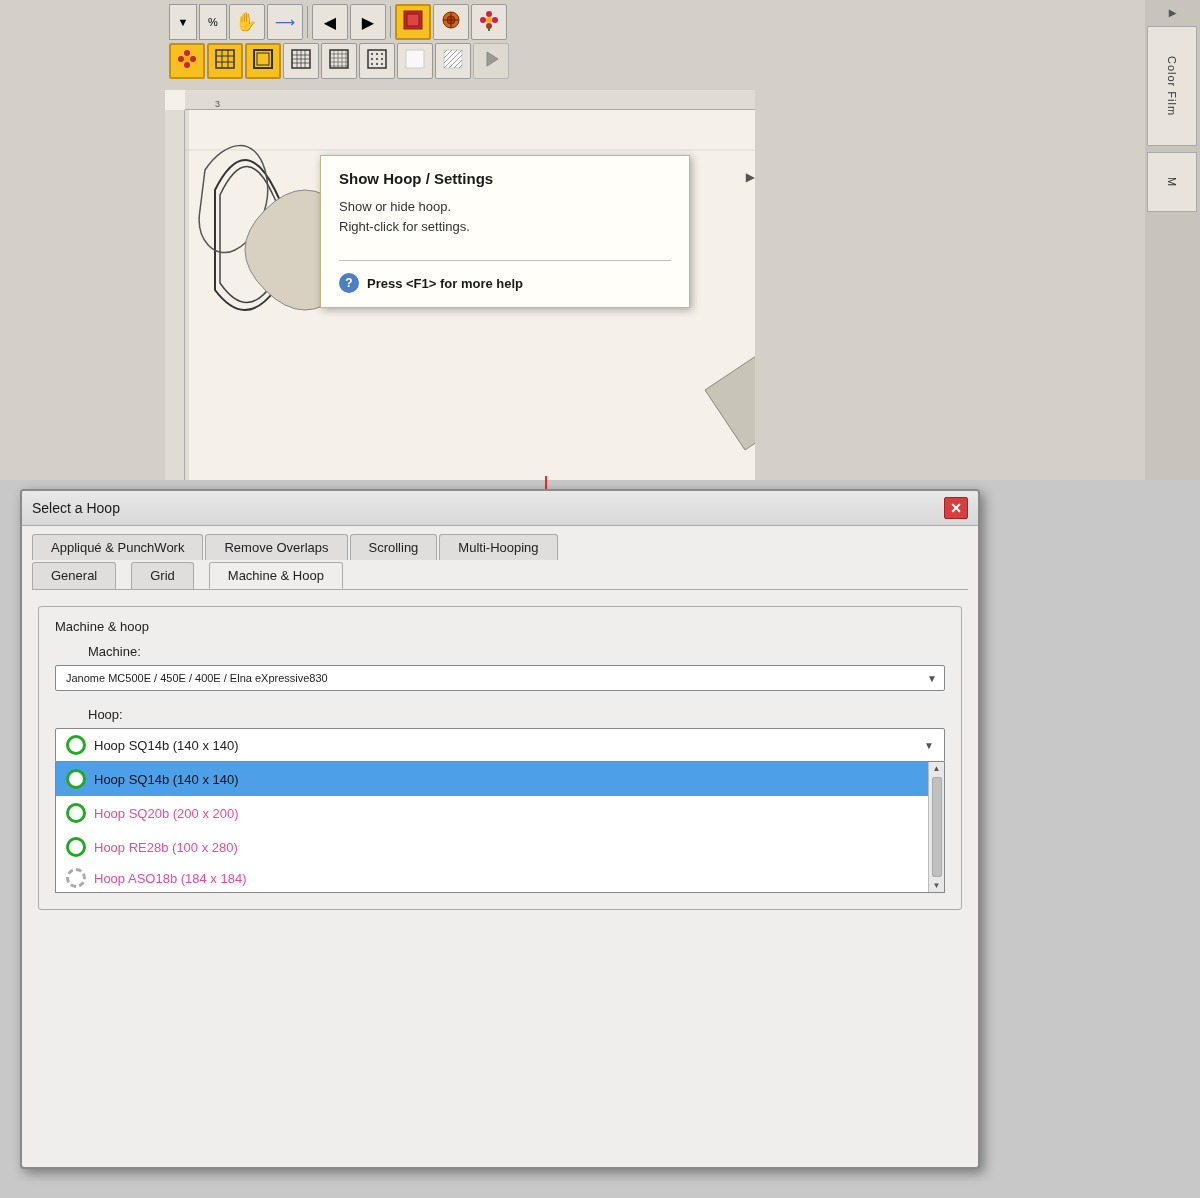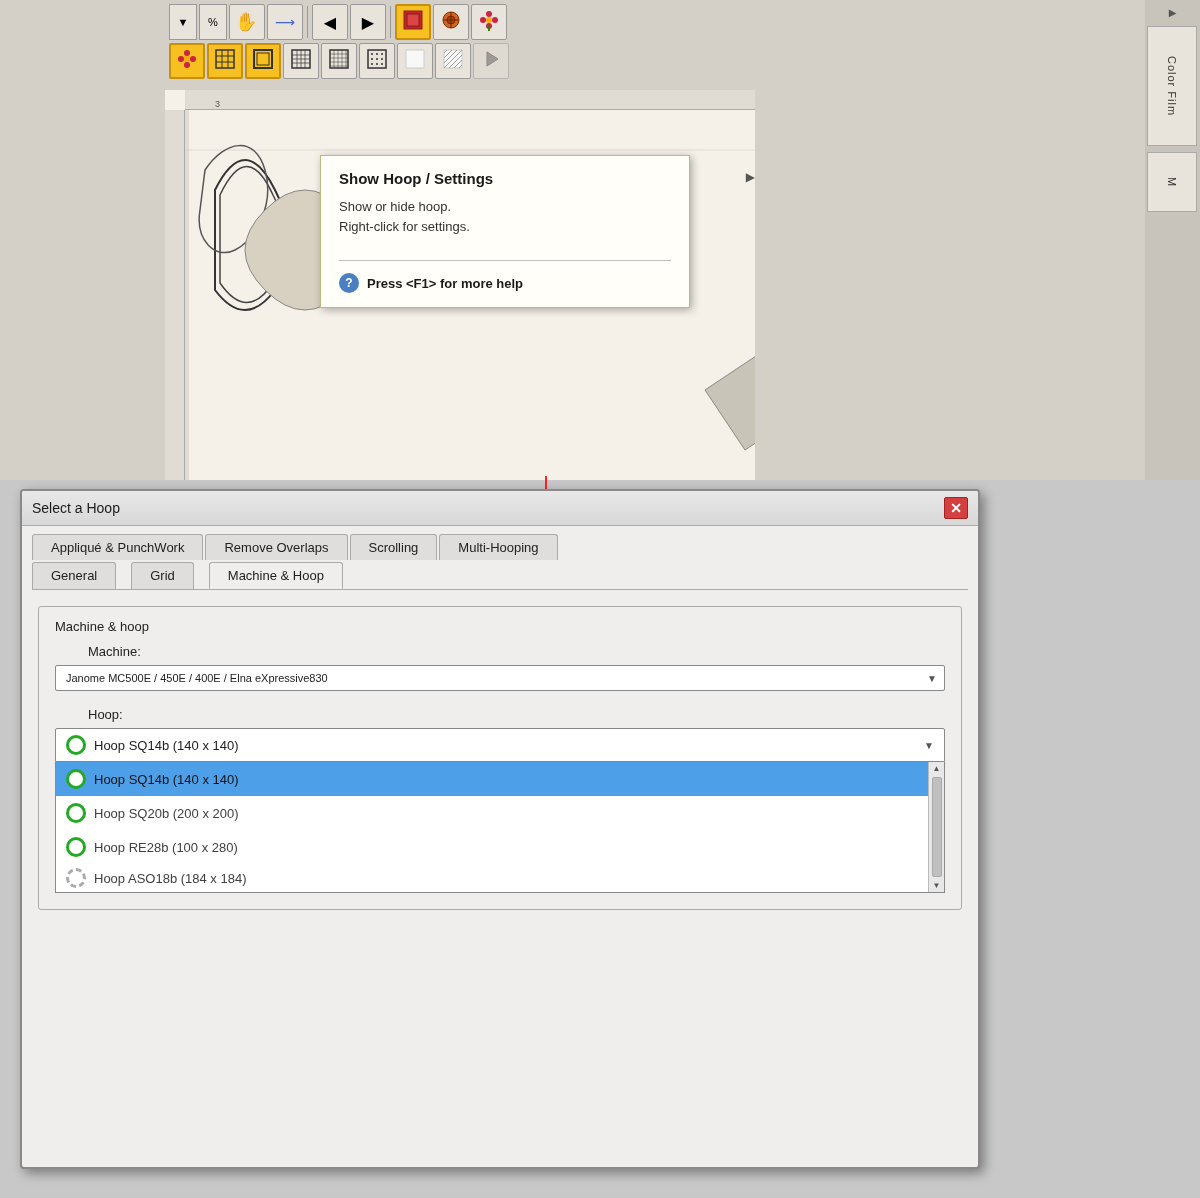--- a/index.html
+++ b/index.html
@@ -402,21 +402,21 @@
       border-top: none;
       z-index: 50;
     }
 
     .hoop-option {
       display: flex;
       align-items: center;
       padding: 7px 10px;
       gap: 8px;
       font-size: 13px;
-      color: #404040;
+      color: #ec4899;
       cursor: pointer;
     }
 
     .hoop-option.selected {
       background: #4da0e8;
       color: #111;
     }
 
     .hoop-option-icon {
       width: 20px;

